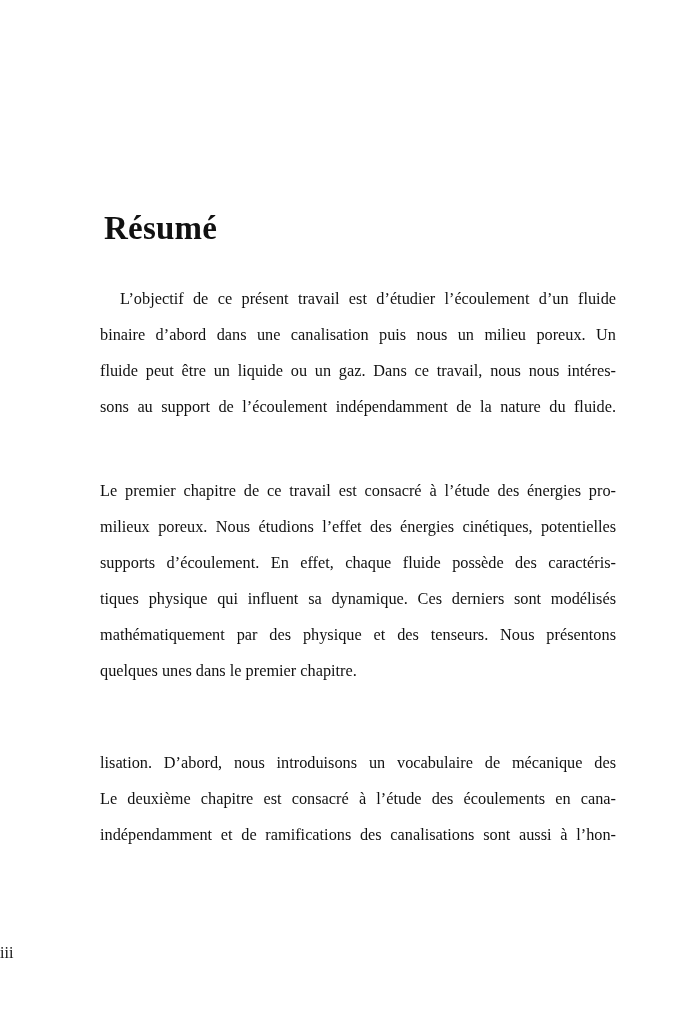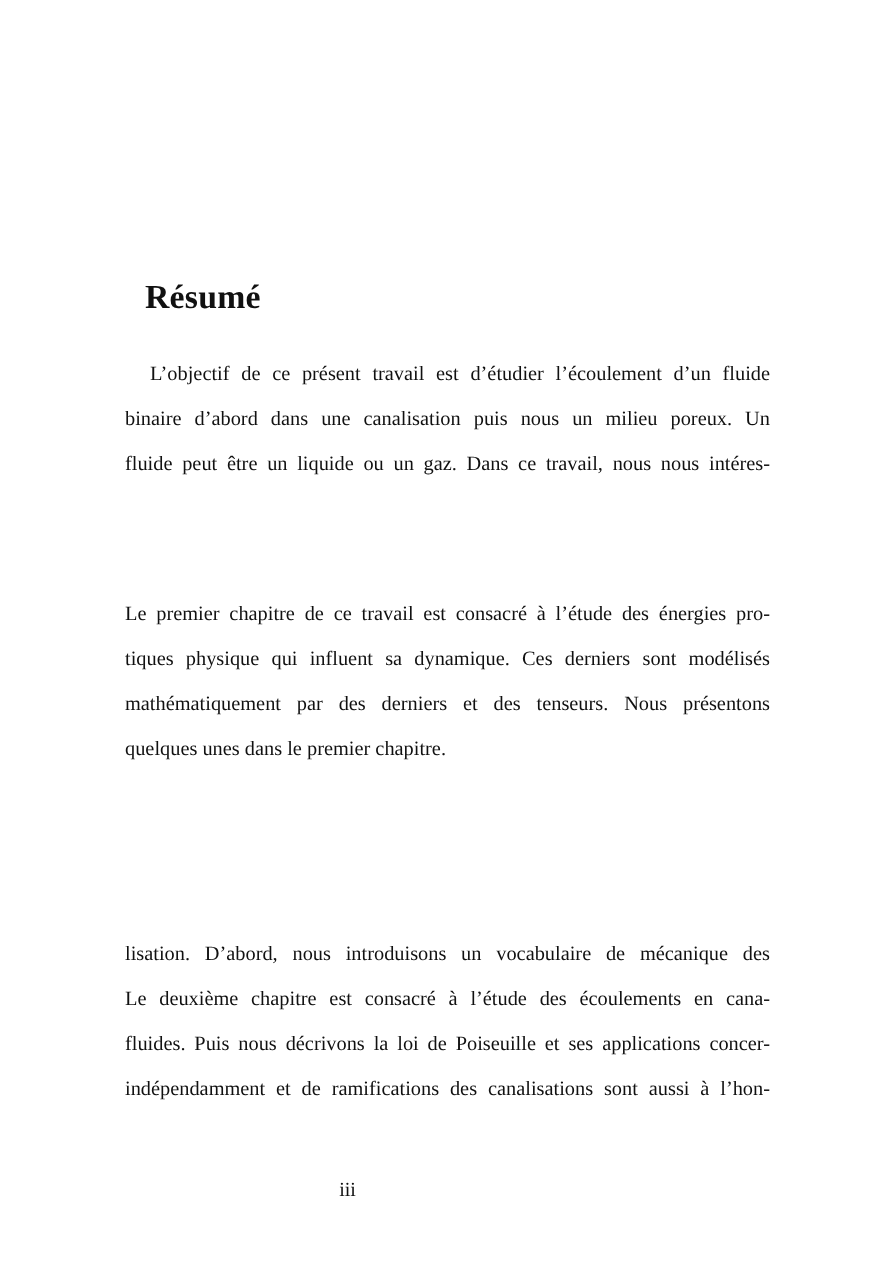--- a/index.html
+++ b/index.html
@@ -4,62 +4,64 @@
 <style>
   html, body { margin: 0; padding: 0; background: #ffffff; }
   body { width: 700px; height: 1028px; position: relative; overflow: hidden; }
   .page {
     position: absolute; left: 0; top: 0; width: 700px; height: 1028px;
     background: #ffffff; color: #111111;
     font-family: "DejaVu Serif", "Liberation Serif", serif;
   }
   .title {
     position: absolute; left: 100px; top: 206px;
-    font-size: 27px; font-weight: bold; margin: 16px;
+    font-size: 33px; font-weight: bold; margin: 4px;
     font-family: "Liberation Serif", "DejaVu Serif", serif;
     letter-spacing: 0.2px;
   }
   .para {
     position: absolute; left: 100px; width: 516px;
     font-family: Liberation Serif, serif;
     font-size: 16.3px; line-height: 36px;
     text-align: justify; margin: 0;
     hyphens: manual;
   }
   .para .line { display: block; text-align: justify; text-align-last: justify; white-space: nowrap; height: 36px; }
   .para .line.last { text-align-last: left; }
   .p1 { top: 281px; }
   .p1 .line.first { text-indent: 20px; }
   .p2 { top: 473px; }
   .p3 { top: 745px; }
   .pagenum {
-    position: absolute; left: 0; width: 556px; top: 944px; text-align: center;
+    position: absolute; left: 0; width: 556px; top: 944px; text-align: left;
     font-family: "Liberation Serif", "DejaVu Serif", serif; font-size: 16px;
   }
 </style>
 </head>
 <body>
 
 <div class="page">
   <h1 class="title">Résumé</h1>
 
   <div class="para p1">
     <span class="line first">L’objectif de ce présent travail est d’étudier l’écoulement d’un fluide</span>
     <span class="line">binaire d’abord dans une canalisation puis nous un milieu poreux. Un</span>
     <span class="line">fluide peut être un liquide ou un gaz. Dans ce travail, nous nous intéres-</span>
+    <span class="line">sons au support de l’écoulement indépendamment de la nature du fluide.</span>
   </div>
 
   <div class="para p2">
     <span class="line">Le premier chapitre de ce travail est consacré à l’étude des énergies pro-</span>
+    <span class="line">milieux poreux. Nous étudions l’effet des énergies cinétiques, potentielles</span>
+    <span class="line">supports d’écoulement. En effet, chaque fluide possède des caractéris-</span>
     <span class="line">tiques physique qui influent sa dynamique. Ces derniers sont modélisés</span>
-    <span class="line">mathématiquement par des derniers et des tenseurs. Nous présentons</span>
+    <span class="line">mathématiquement par des physique et des tenseurs. Nous présentons</span>
     <span class="line last">quelques unes dans le premier chapitre.</span>
   </div>
 
   <div class="para p3">
     <span class="line">lisation. D’abord, nous introduisons un vocabulaire de mécanique des</span>
     <span class="line">Le deuxième chapitre est consacré à l’étude des écoulements en cana-</span>
-    <span class="line">fluides. Puis nous décrivons la loi de Poiseuille et ses applications concer-</span>
     <span class="line">indépendamment et de ramifications des canalisations sont aussi à l’hon-</span>
   </div>
 
   <div class="pagenum">iii</div>
 </div>
 
 </body></html>

